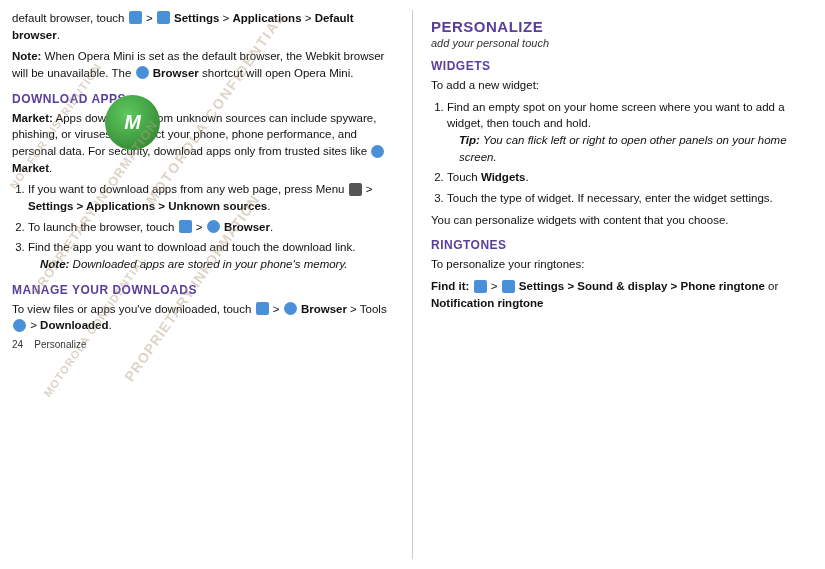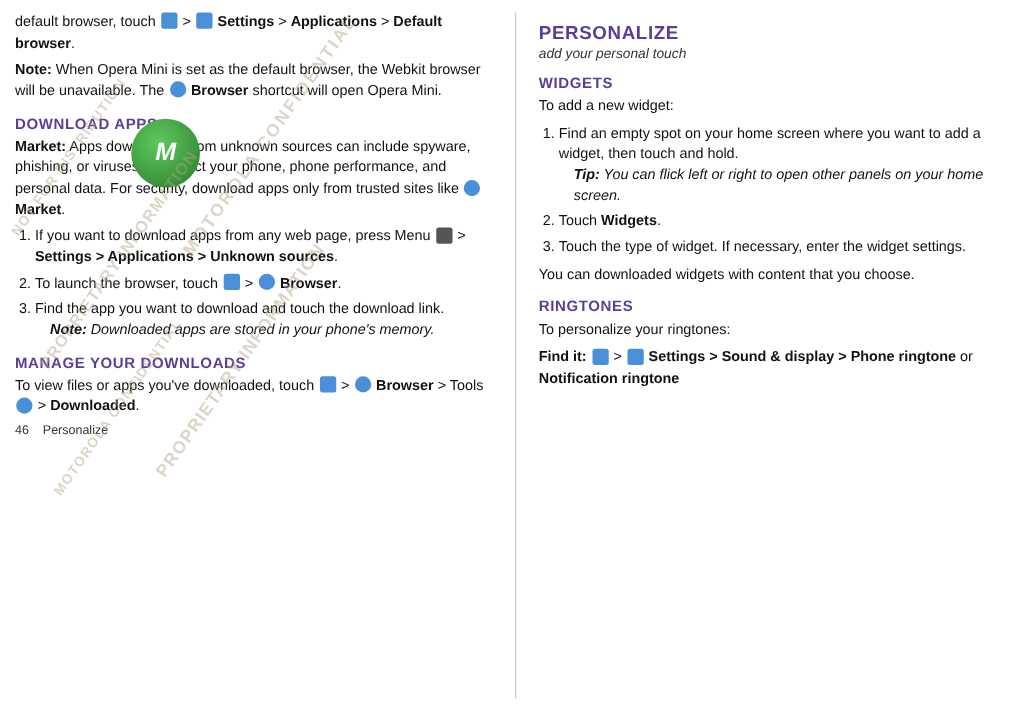--- a/index.html
+++ b/index.html
@@ -238,21 +238,21 @@
       </li>
     </ol>
 
     <div class="section-heading">MANAGE YOUR DOWNLOADS</div>
 
     <p>
       <span>To view files or apps you've downloaded, touch</span> <span class="inline-icon icon-home"></span> &gt; <span class="inline-icon icon-globe"></span> <span class="bold">Browser</span> &gt; <span>Tools</span> <span class="inline-icon icon-market"></span> &gt; <span class="bold">Downloaded</span>.
     </p>
 
     <div class="page-number">
-      <span>46</span>&nbsp;&nbsp;&nbsp;&nbsp;<span>Personalize</span>
+      <span>24</span>&nbsp;&nbsp;&nbsp;&nbsp;<span>Personalize</span>
     </div>
   </div>
 
   <div class="right-column">
     <div class="section-heading-large">PERSONALIZE</div>
     <div class="section-subheading">add your personal touch</div>
 
     <div class="section-heading">WIDGETS</div>
 
     <p>To add a new widget:</p>
@@ -265,21 +265,21 @@
         </p>
       </li>
       <li>
         Touch <span class="bold">Widgets</span>.
       </li>
       <li>
         Touch the type of widget. If necessary, enter the widget settings.
       </li>
     </ol>
 
-    <p>You can downloaded widgets with content that you choose.</p>
+    <p>You can personalize widgets with content that you choose.</p>
 
     <div class="section-heading">RINGTONES</div>
 
     <p>To personalize your ringtones:</p>
 
     <p class="find-it">
       <span class="bold">Find it:</span>
       <span class="inline-icon icon-home"></span> &gt;
       <span class="inline-icon icon-home"></span>
       <span class="bold">Settings &gt; Sound &amp; display &gt; Phone ringtone</span>

